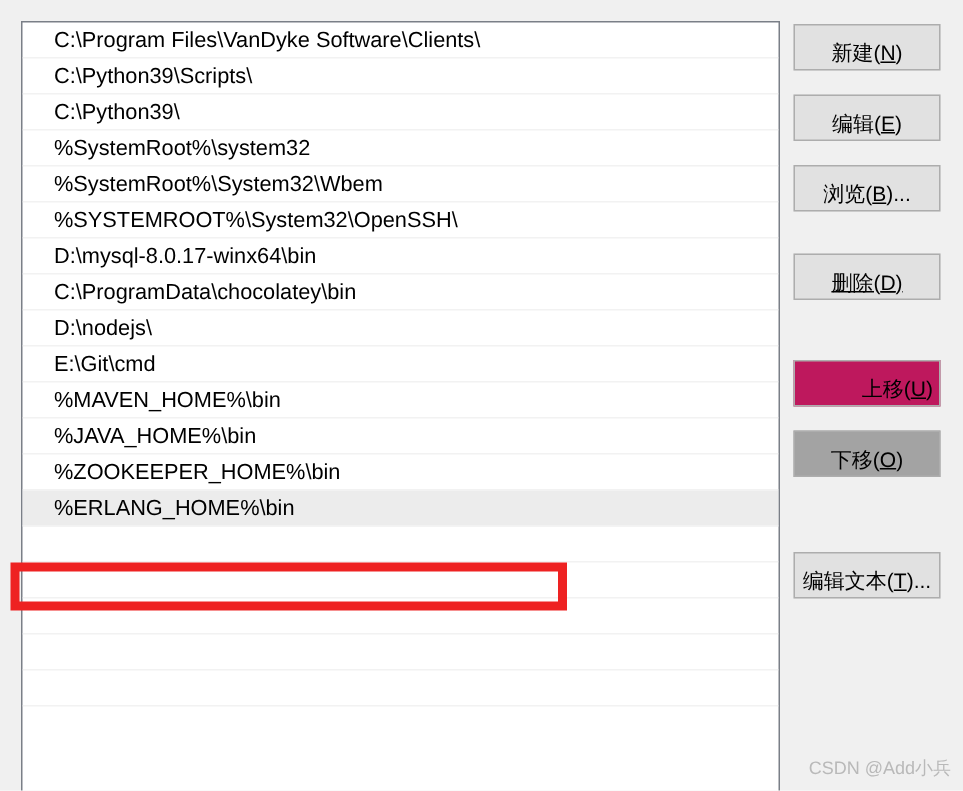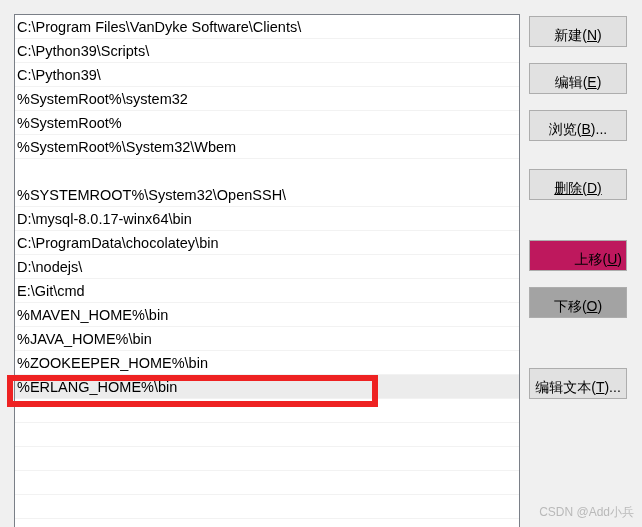--- a/index.html
+++ b/index.html
@@ -41,21 +41,21 @@
     left: 0;
     top: 0;
     right: 0;
     bottom: 0;
   }
   .path-row {
     height: 24px;
     line-height: 24px;
     box-sizing: border-box;
     border-bottom: 1px solid #f2f2f2;
-    padding-left: 2px;
+    padding-left: 21px;
     font-size: 14.5px;
     color: #000000;
     white-space: nowrap;
     overflow: hidden;
   }
   .path-row.selected {
     background: #ececec;
   }
   .path-row.empty {
     color: transparent;
@@ -118,23 +118,22 @@
 <body style="background: rgb(240, 240, 240);">
 
 <div id="env-path-dialog">
 
   <div class="listbox" style="background: rgb(255, 255, 255); border-color: rgb(122, 127, 135);">
     <div class="list-inner" id="list-inner">
         <div class="path-row" style="border-bottom-color: rgb(242, 242, 242);">C:\Program Files\VanDyke Software\Clients\</div>
         <div class="path-row" style="border-bottom-color: rgb(242, 242, 242);">C:\Python39\Scripts\</div>
         <div class="path-row" style="border-bottom-color: rgb(242, 242, 242);">C:\Python39\</div>
         <div class="path-row" style="border-bottom-color: rgb(242, 242, 242);">%SystemRoot%\system32</div>
-        <div class="path-row" style="border-bottom-color: rgb(242, 242, 242);">%SystemRoot%</div>
         <div class="path-row" style="border-bottom-color: rgb(242, 242, 242);">%SystemRoot%\System32\Wbem</div>
-        <div class="path-row" style="border-bottom-color: rgb(242, 242, 242); margin-top: 24px;">%SYSTEMROOT%\System32\OpenSSH\</div>
+        <div class="path-row" style="border-bottom-color: rgb(242, 242, 242);">%SYSTEMROOT%\System32\OpenSSH\</div>
         <div class="path-row" style="border-bottom-color: rgb(242, 242, 242);">D:\mysql-8.0.17-winx64\bin</div>
         <div class="path-row" style="border-bottom-color: rgb(242, 242, 242);">C:\ProgramData\chocolatey\bin</div>
         <div class="path-row" style="border-bottom-color: rgb(242, 242, 242);">D:\nodejs\</div>
         <div class="path-row" style="border-bottom-color: rgb(242, 242, 242);">E:\Git\cmd</div>
         <div class="path-row" style="border-bottom-color: rgb(242, 242, 242);">%MAVEN_HOME%\bin</div>
         <div class="path-row" style="border-bottom-color: rgb(242, 242, 242);">%JAVA_HOME%\bin</div>
         <div class="path-row" style="border-bottom-color: rgb(242, 242, 242);">%ZOOKEEPER_HOME%\bin</div>
         <div class="path-row selected" style="border-bottom-color: rgb(242, 242, 242); background: rgb(236, 236, 236);">%ERLANG_HOME%\bin</div>
         <div class="path-row empty" style="border-bottom-color: rgb(242, 242, 242);">&nbsp;</div>
         <div class="path-row empty" style="border-bottom-color: rgb(242, 242, 242);">&nbsp;</div>

